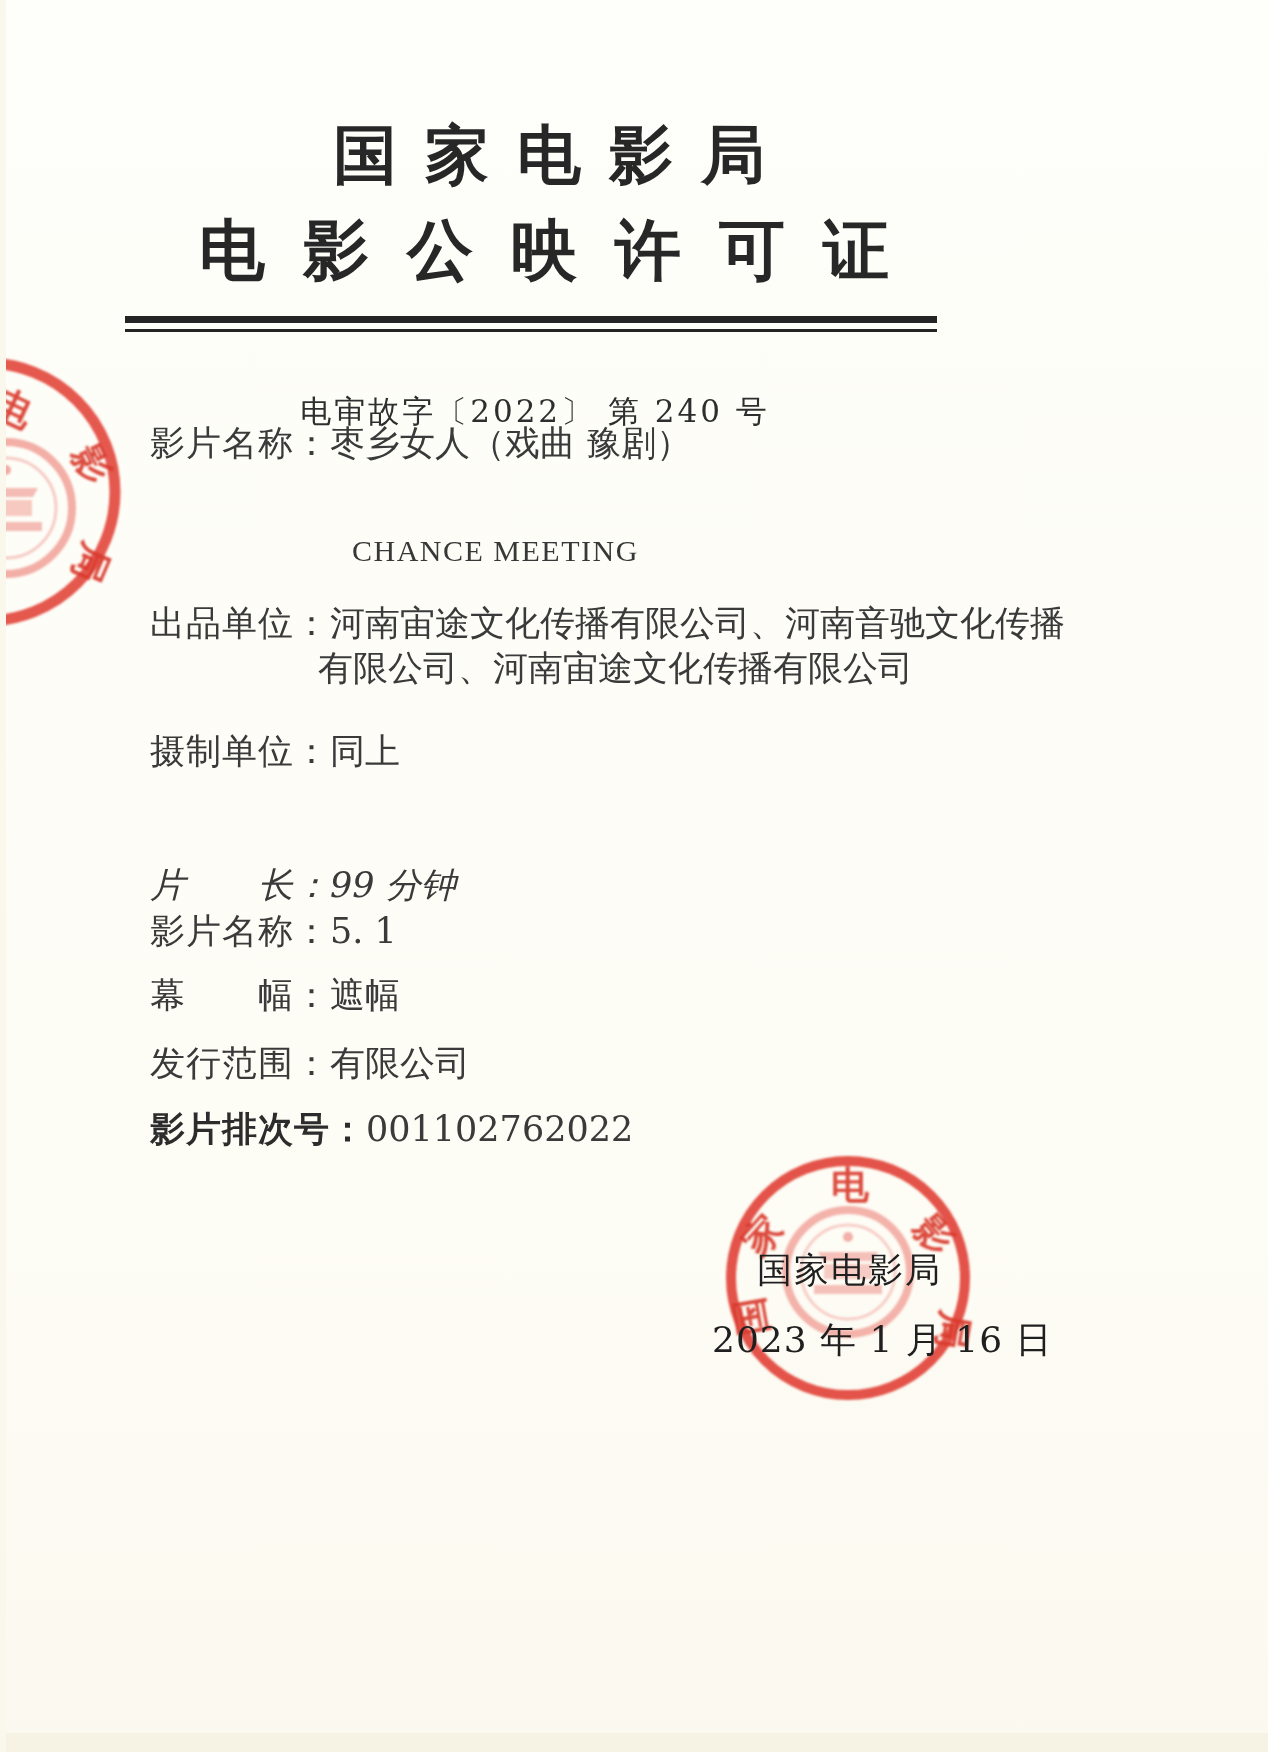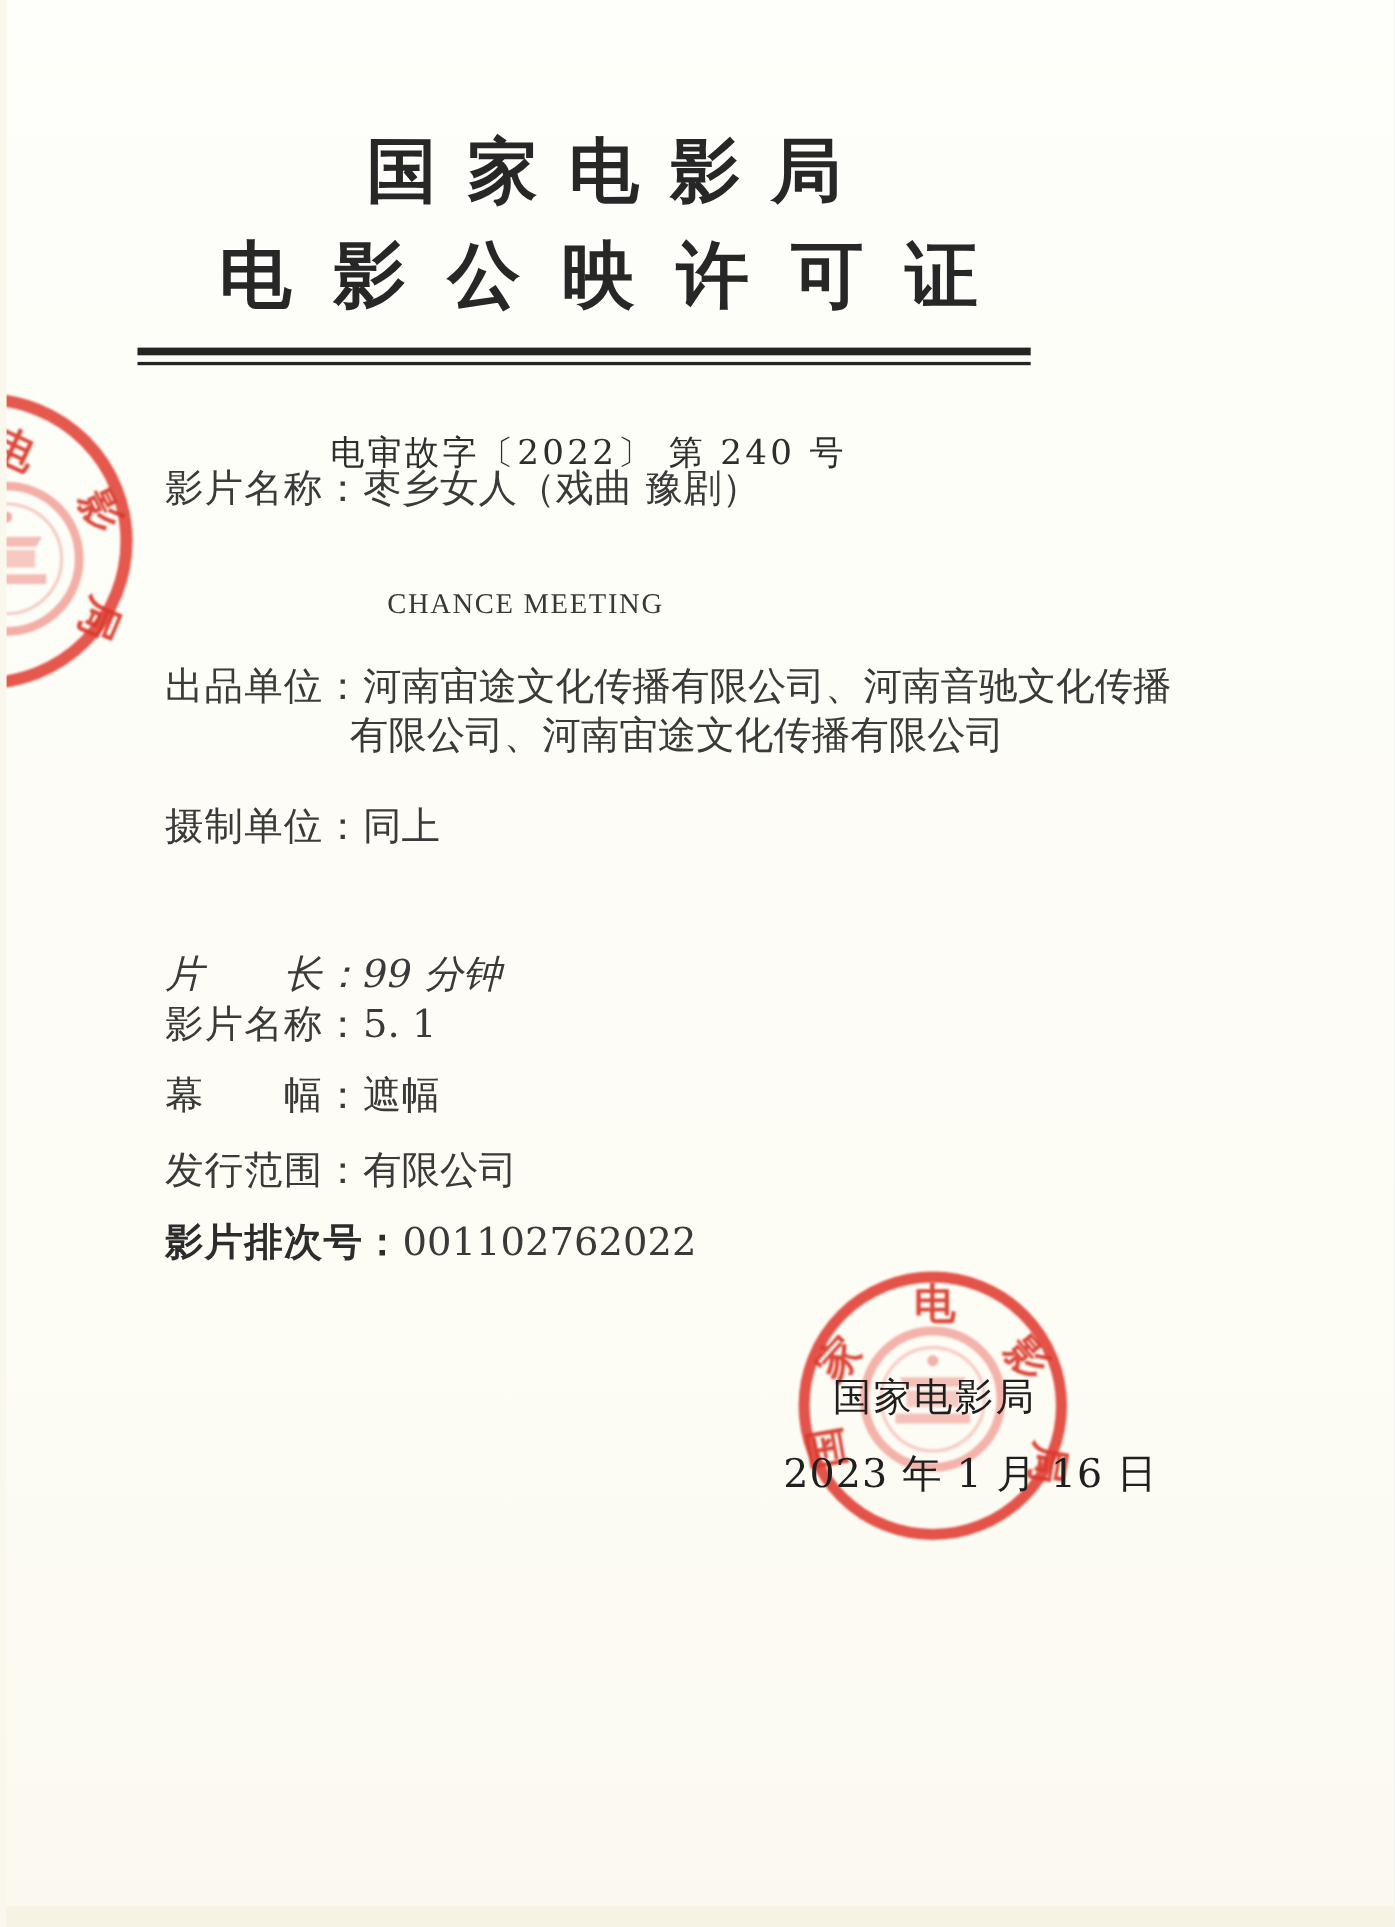--- a/index.html
+++ b/index.html
@@ -28,21 +28,21 @@
   .row-film{top:420px;}
   .row-producer{top:600px;}
   .cont-line{position:absolute;left:318px;top:645px;font-size:35px;white-space:nowrap;color:#3a3a3a;}
   .row-production{top:728px;}
   .row-length{top:862px;font-style:italic;}
   .row-sound{top:908px;}
   .row-screen{top:972px;}
   .row-dist{top:1040px;}
   .row-serial{top:1106px;}
   .row-serial .lab{font-weight:700;color:#2c2c2c;}
-  .english-title{position:absolute;left:352px;top:534px;font-size:26px;letter-spacing:1.5px;color:#383838;font-family:"Liberation Serif","DejaVu Serif",serif;}
+  .english-title{position:absolute;left:352px;top:534px;font-size:30px;letter-spacing:1.5px;color:#383838;font-family:"Liberation Serif","DejaVu Serif",serif;}
 
   .stamp-layer{position:absolute;left:0;top:0;width:1268px;height:1752px;pointer-events:none;}
   .seal-char{font-weight:700;fill:#d93a2e;font-size:38px;font-family:"DejaVu Serif",serif;opacity:.92;}
   .stamp-black{position:absolute;color:#1f1f1f;white-space:nowrap;z-index:5;}
   .stamp-agency{left:757px;top:1247px;font-size:35px;letter-spacing:2px;}
   .stamp-date{left:712px;top:1316px;font-size:36px;letter-spacing:1px;}
 </style>
 </head>
 <body>
 

